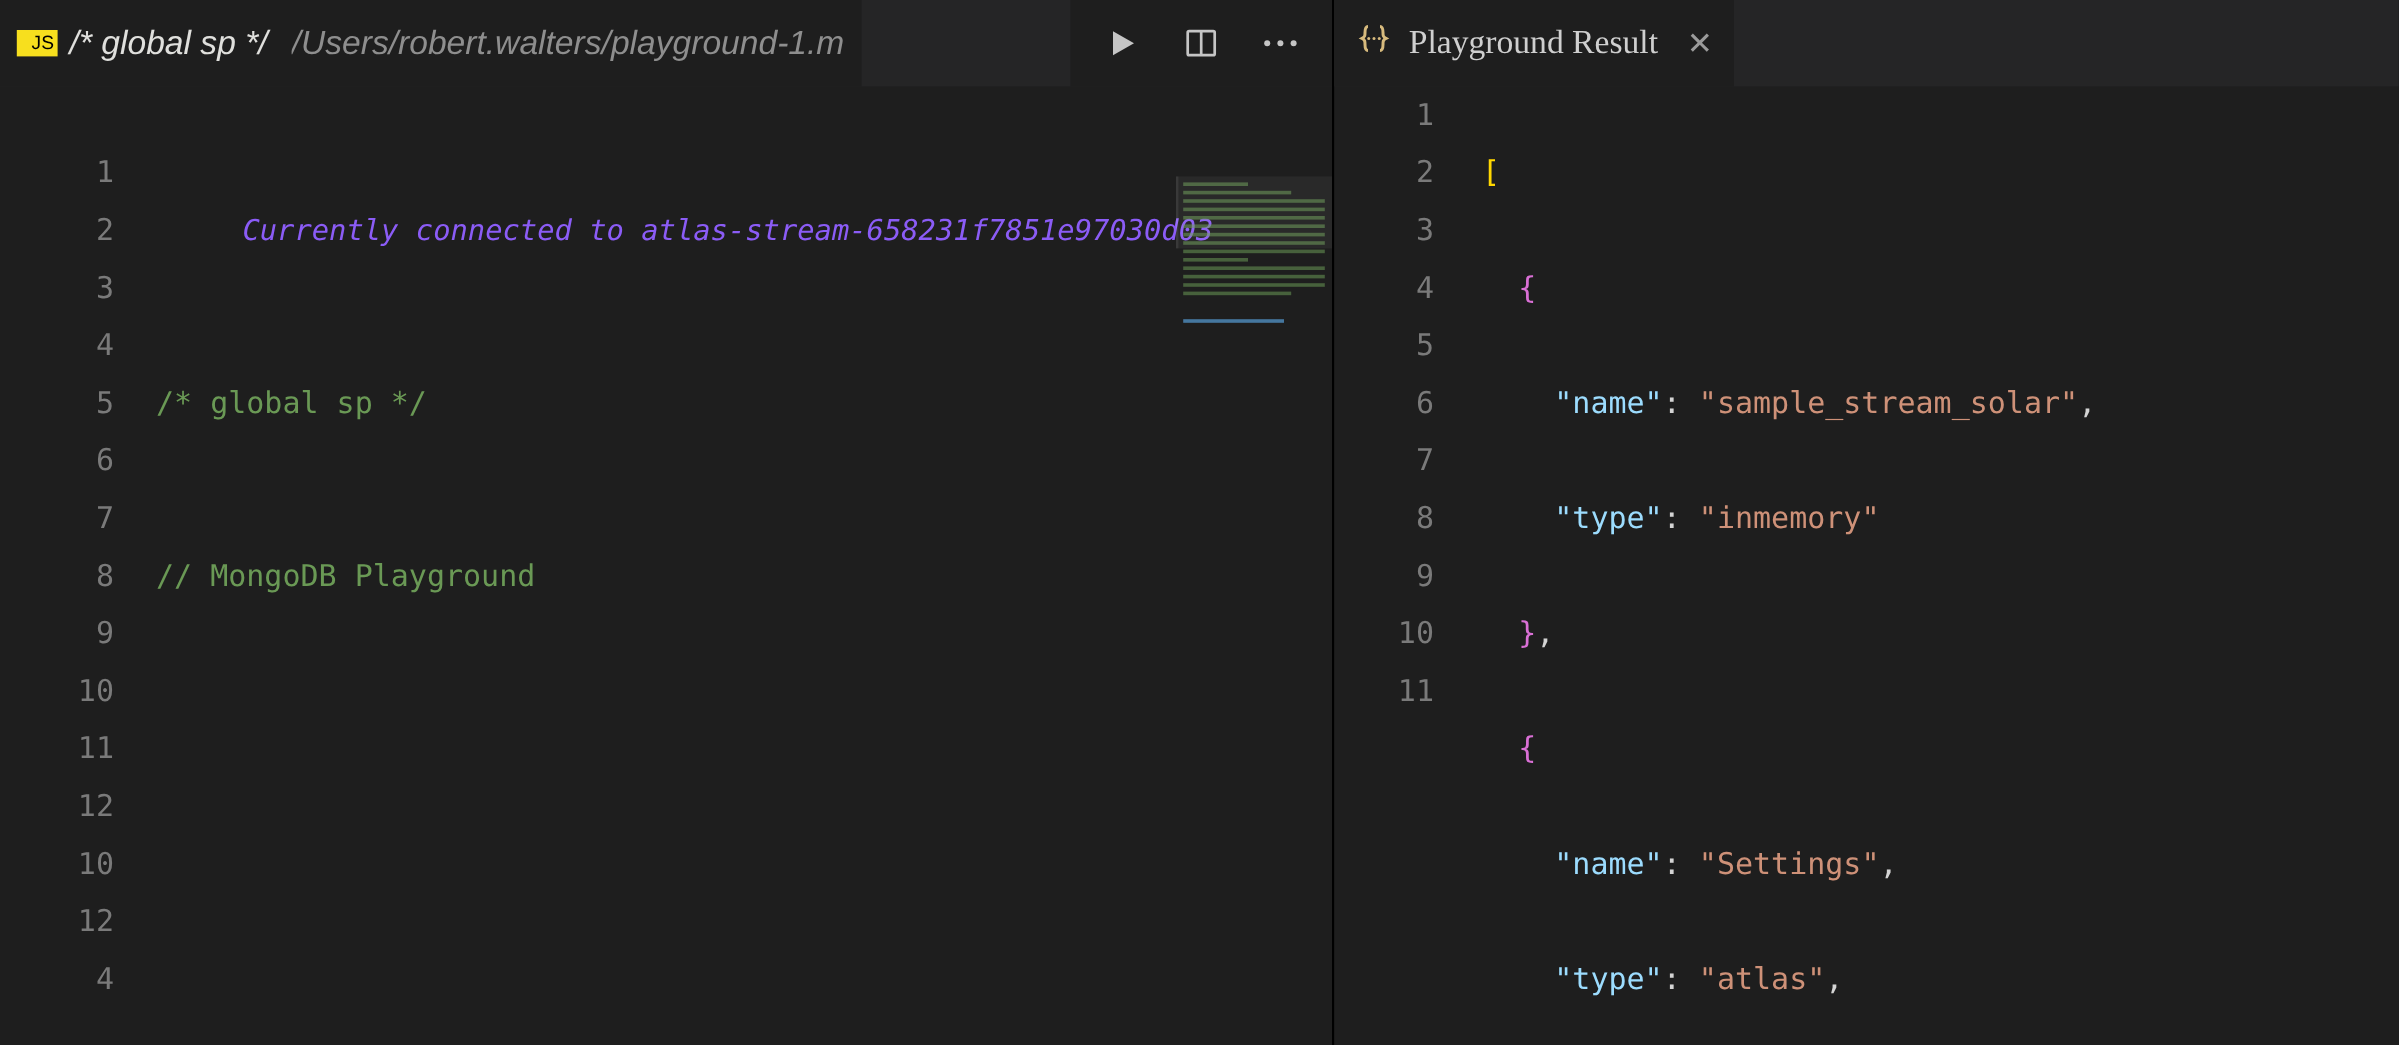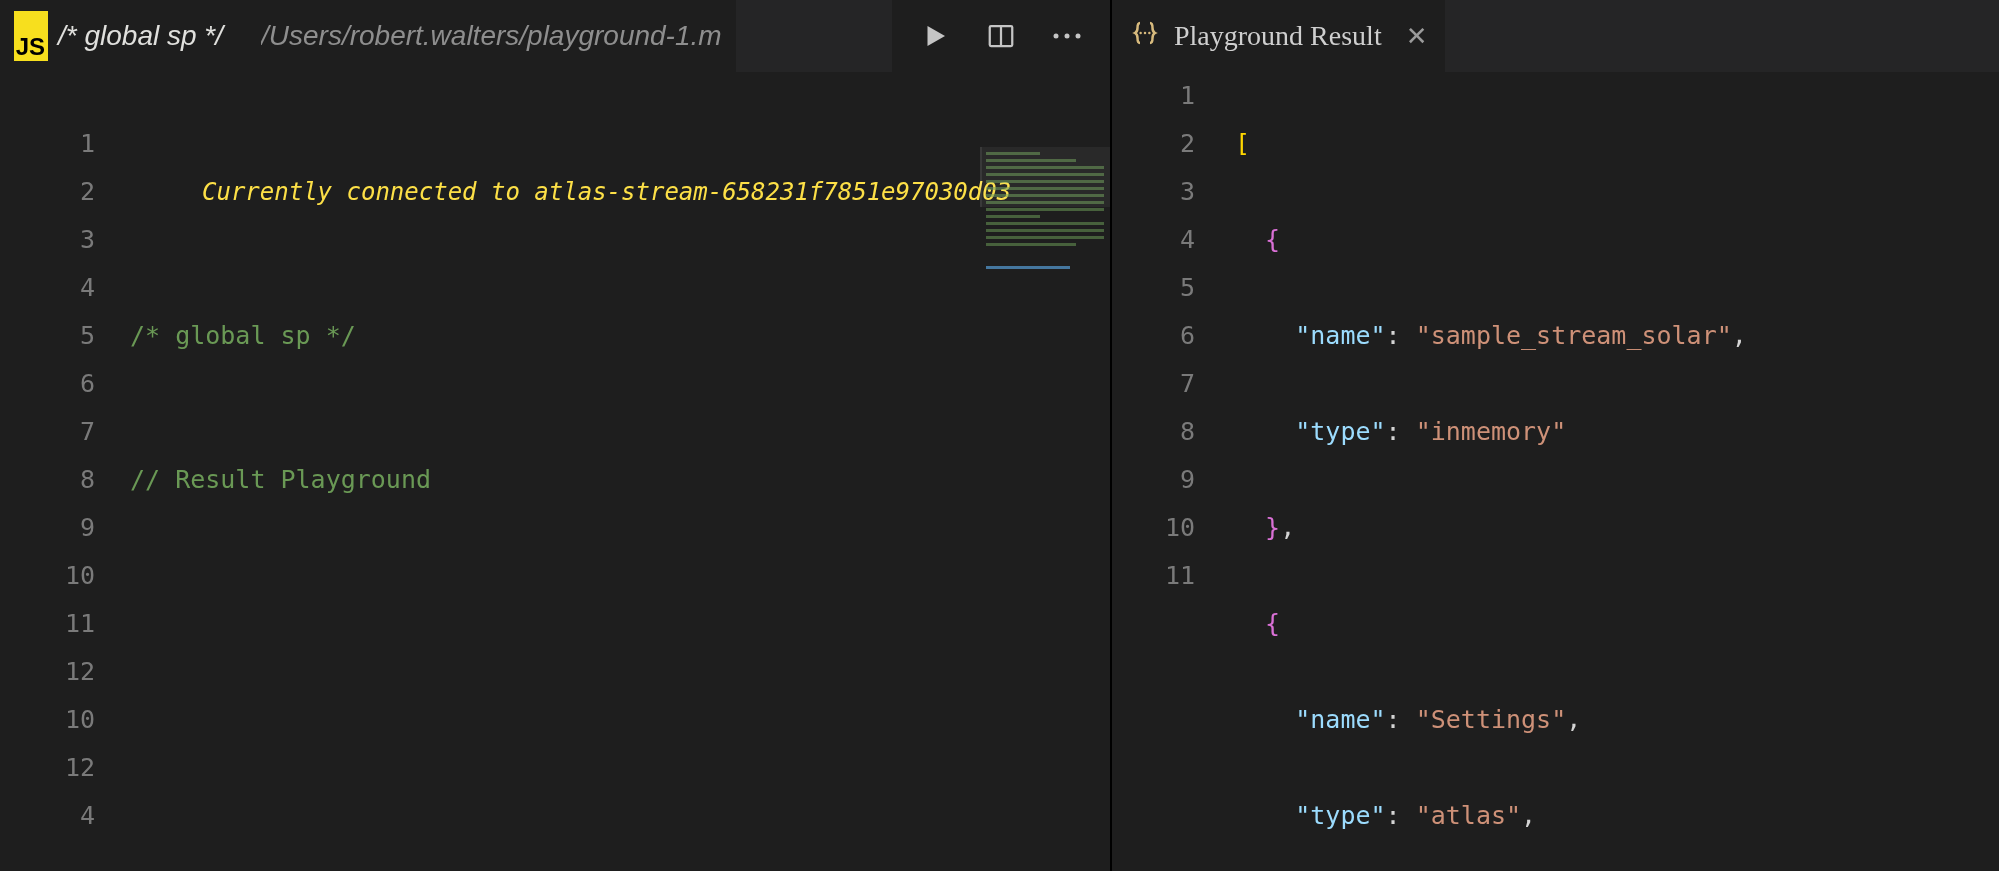--- a/index.html
+++ b/index.html
@@ -32,33 +32,33 @@
     align-items: center;
     gap: 10px;
     padding: 0 14px;
     height: 72px;
     background: #1e1e1e;
     font-family: "Segoe UI", "Helvetica Neue", Arial, sans-serif;
     font-size: 28px;
     min-width: 0;
   }
   .tab .js-badge {
-    width: 34px; height: 50px;
+    width: 34px; height: 22px;
     background: #f7df1e;
     color: #000;
-    font-weight: 700;
-    font-size: 24px;
+    font-weight: 400;
+    font-size: 16px;
     display: flex;
     align-items: flex-end;
     justify-content: flex-end;
     padding: 2px 3px;
     line-height: 1;
   }
   .tab-title { color: #e0e0dd; font-style: italic; white-space: nowrap; }
-  .tab-path  { color: #8e8e8e; font-style: italic; white-space: nowrap; overflow: hidden; text-overflow: clip; margin-left: 28px; }
+  .tab-path  { color: #8e8e8e; font-style: italic; white-space: nowrap; overflow: hidden; text-overflow: clip; margin-left: 10px; }
   .tabbar-right-actions {
     margin-left: auto;
     display: flex;
     align-items: center;
     gap: 36px;
     padding: 0 28px;
     background: #1e1e1e;
     height: 100%;
   }
   .icon-btn { color: #c5c5c5; cursor: pointer; display:flex; align-items:center; justify-content:center; }
@@ -81,21 +81,21 @@
   .gutter-left .status-spacer { height:48px; }
   .gutter-left .ln { height:48px; }
   .code-left {
     flex:1;
     padding-top:0;
     color:#d4d4d4;
     white-space: pre;
     overflow: hidden;
   }
   .status-line {
-    color:#fde047;
+    color:#8b5cf6;
     height:48px;
     font-size:24px;
     padding-left: 72px;
     font-style: italic;
   }
   .cm { color:#6a9955; }
   .minimap {
     position:absolute;
     top:80px; right:4px;
     width:120px; height:370px;
@@ -204,21 +204,21 @@
       <div class="ln">10</div>
       <div class="ln">11</div>
       <div class="ln">12</div>
       <div class="ln">10</div>
       <div class="ln">12</div>
       <div class="ln">4</div>
     </div>
     <div class="code-left">
       <div class="status-line">Currently connected to atlas-stream-658231f7851e97030d03</div>
       <div><span class="cm">/* global sp */</span></div>
-      <div><span class="cm">// Result Playground</span></div>
+      <div><span class="cm">// MongoDB Playground</span></div>
       
       
       
       
       
       <div><span></span></div>
       
       
       
       

